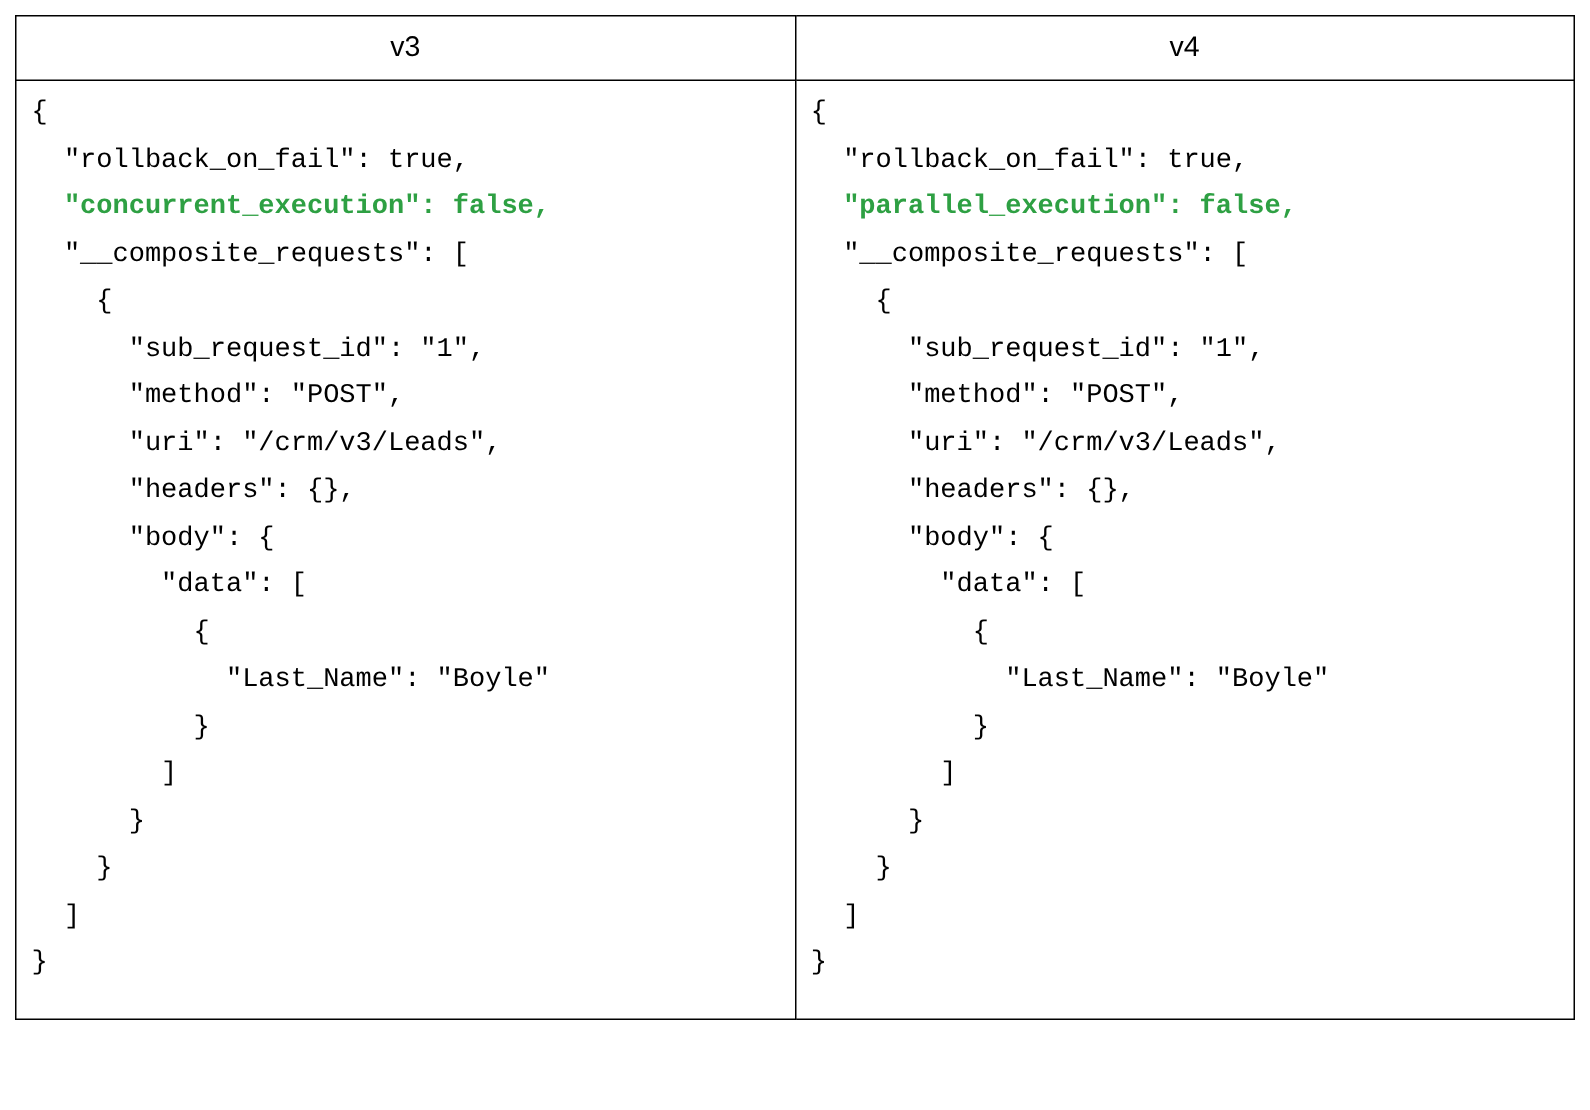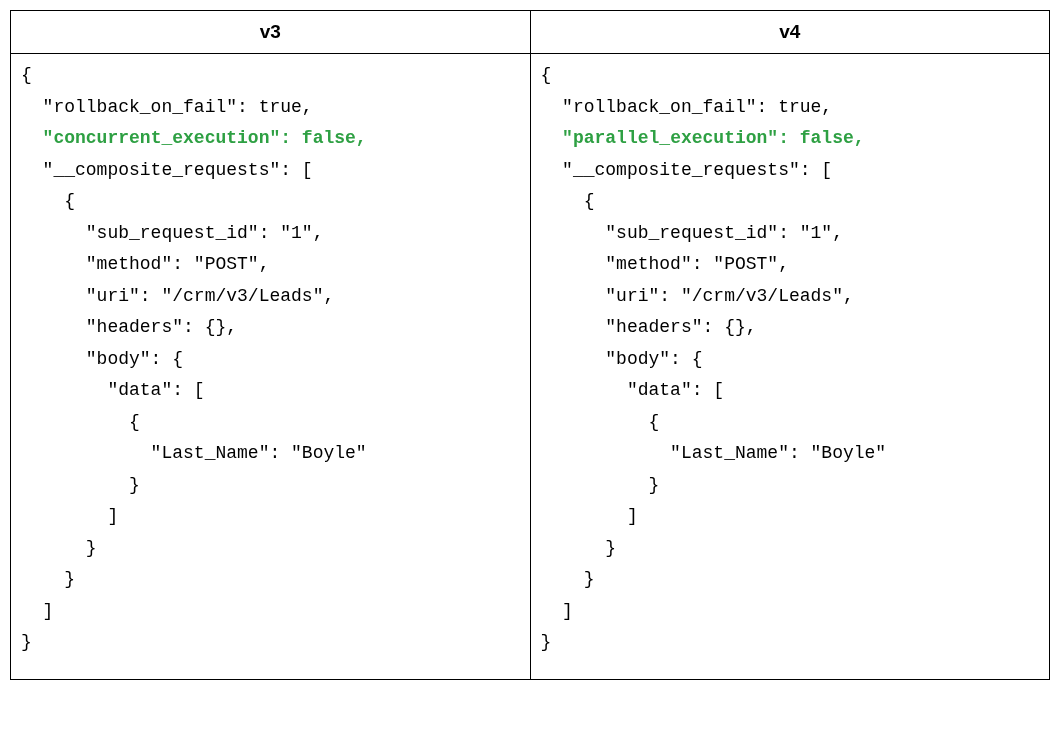--- a/index.html
+++ b/index.html
@@ -17,21 +17,21 @@
       margin: 0 auto;
     }
     .table th,
     .table td {
       border: 1px solid #000;
       vertical-align: top;
       padding: 0;
     }
     .table th {
       font-family: Arial, Helvetica, sans-serif;
-      font-weight: 700;
+      font-weight: 400;
       font-size: 19px;
       text-align: center;
       padding: 4px 0 5px;
     }
     .cell {
       padding: 6px 10px 20px 10px;
       white-space: pre;
       color: #000;
       font-weight: 500;
     }

